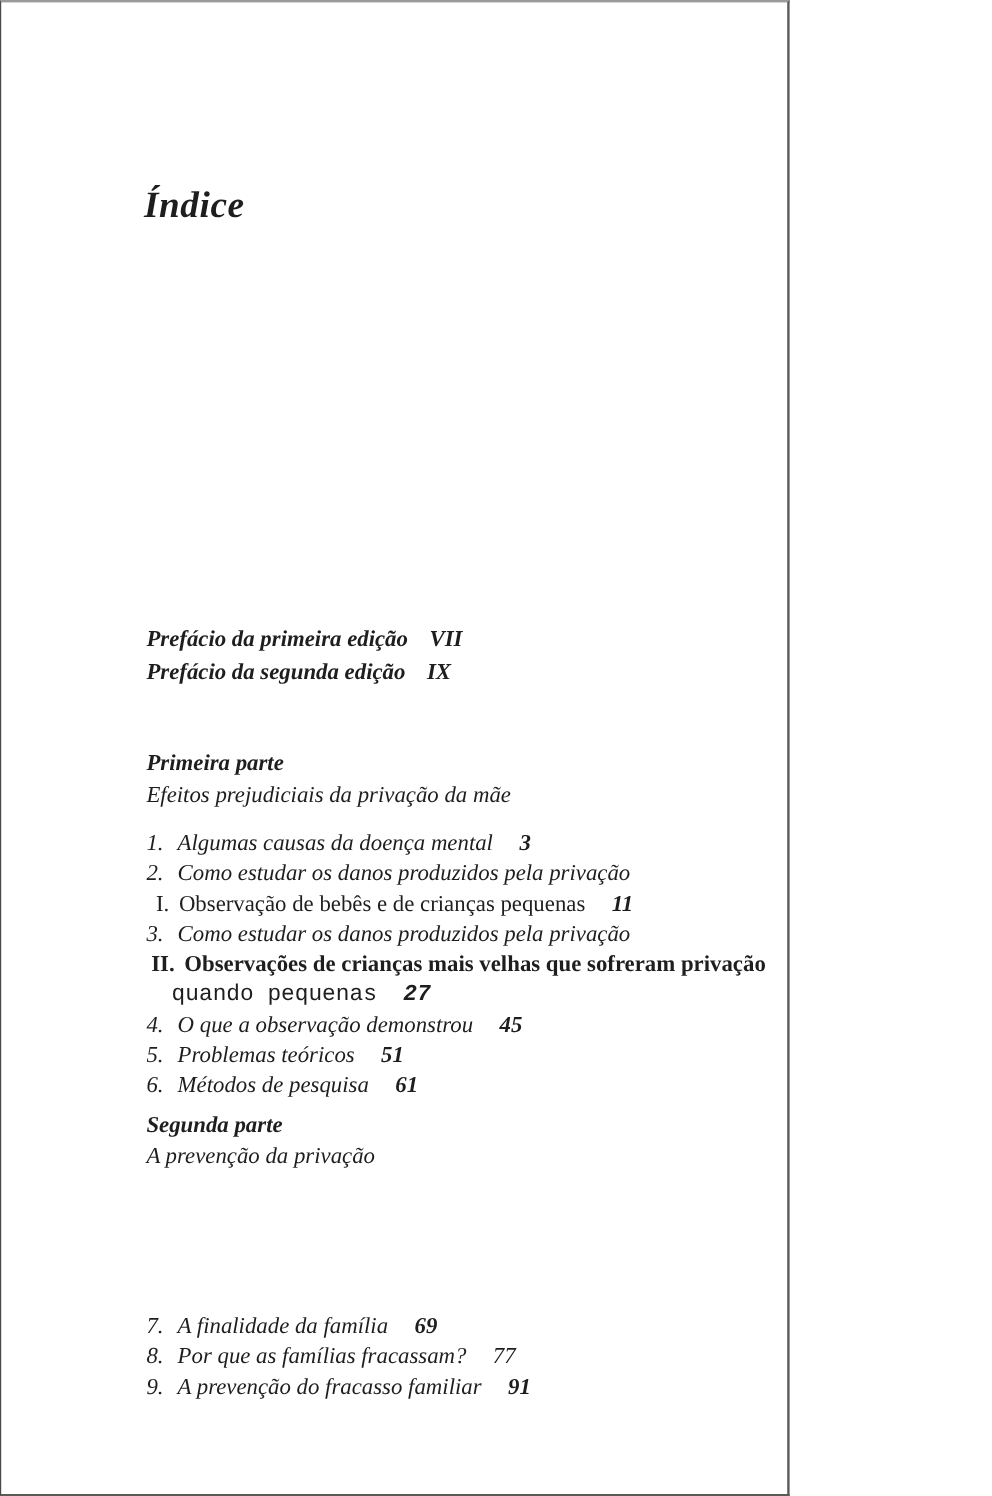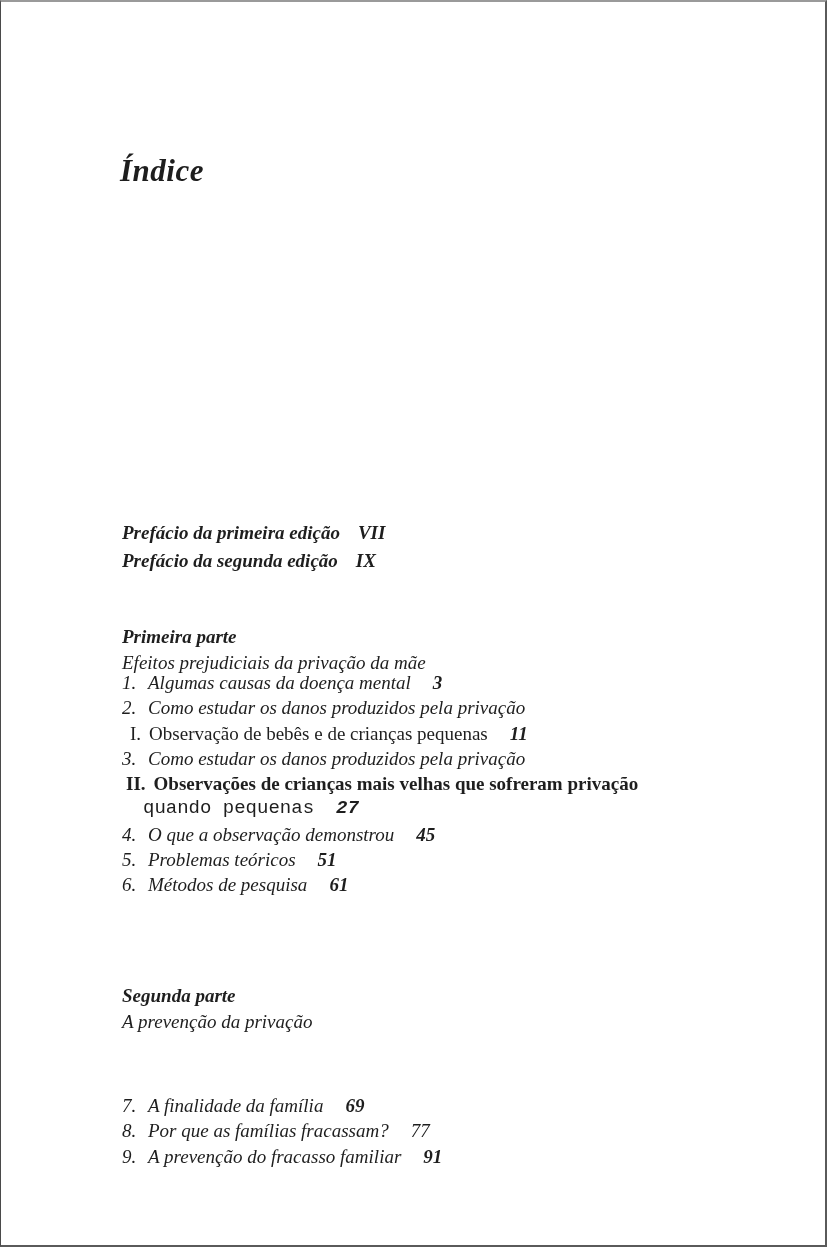--- a/index.html
+++ b/index.html
@@ -4,42 +4,42 @@
 <style>
   :root{
     --ink:#1e1e1e;
     --paper:#ffffff;
     --frame:#555555;
   }
   *{ box-sizing:border-box; }
   html,body{ margin:0; padding:0; background:#fff; }
   .page{
     position:relative;
-    width:827px; height:1247px;
+    width:658px; height:1247px;
     background:var(--paper);
     color:var(--ink);
     border-top:2px solid #9a9a9a;
     border-left:1px solid #4a4a4a;
     border-right:2px solid #5a5a5a;
     border-bottom:2px solid #5a5a5a;
     font-family:"Liberation Serif","DejaVu Serif",serif;
     overflow:hidden;
   }
   .title{
     position:absolute; left:119px; top:150px;
     margin:0;
     font-size:31px; line-height:38px;
     font-weight:bold; font-style:italic;
     letter-spacing:0.5px;
   }
   .block{ position:absolute; left:121px; }
   .prefaces{ top:517px; line-height:27.5px; }
   .part1-head{ top:622px; line-height:26px; }
-  .entries-1{ top:668px; line-height:25.3px; }
-  .part2-head{ top:981px; line-height:26px; }
+  .entries-1{ top:688px; line-height:25.3px; }
+  .part2-head{ top:923px; line-height:26px; }
   .entries-2{ top:1055px; line-height:25.3px;margin-top:36px; }
 
   .line{ margin:0; font-size:19px; white-space:nowrap; }
   .bi{ font-weight:bold; font-style:italic; }
   .it{ font-style:italic; }
   .rm{ font-style:normal; }
 
   .inum{ display:inline-block; min-width:26px; }
   .sub1{ padding-left:8px; }
   .sub2{ padding-left:4px;font-weight:bold; }

